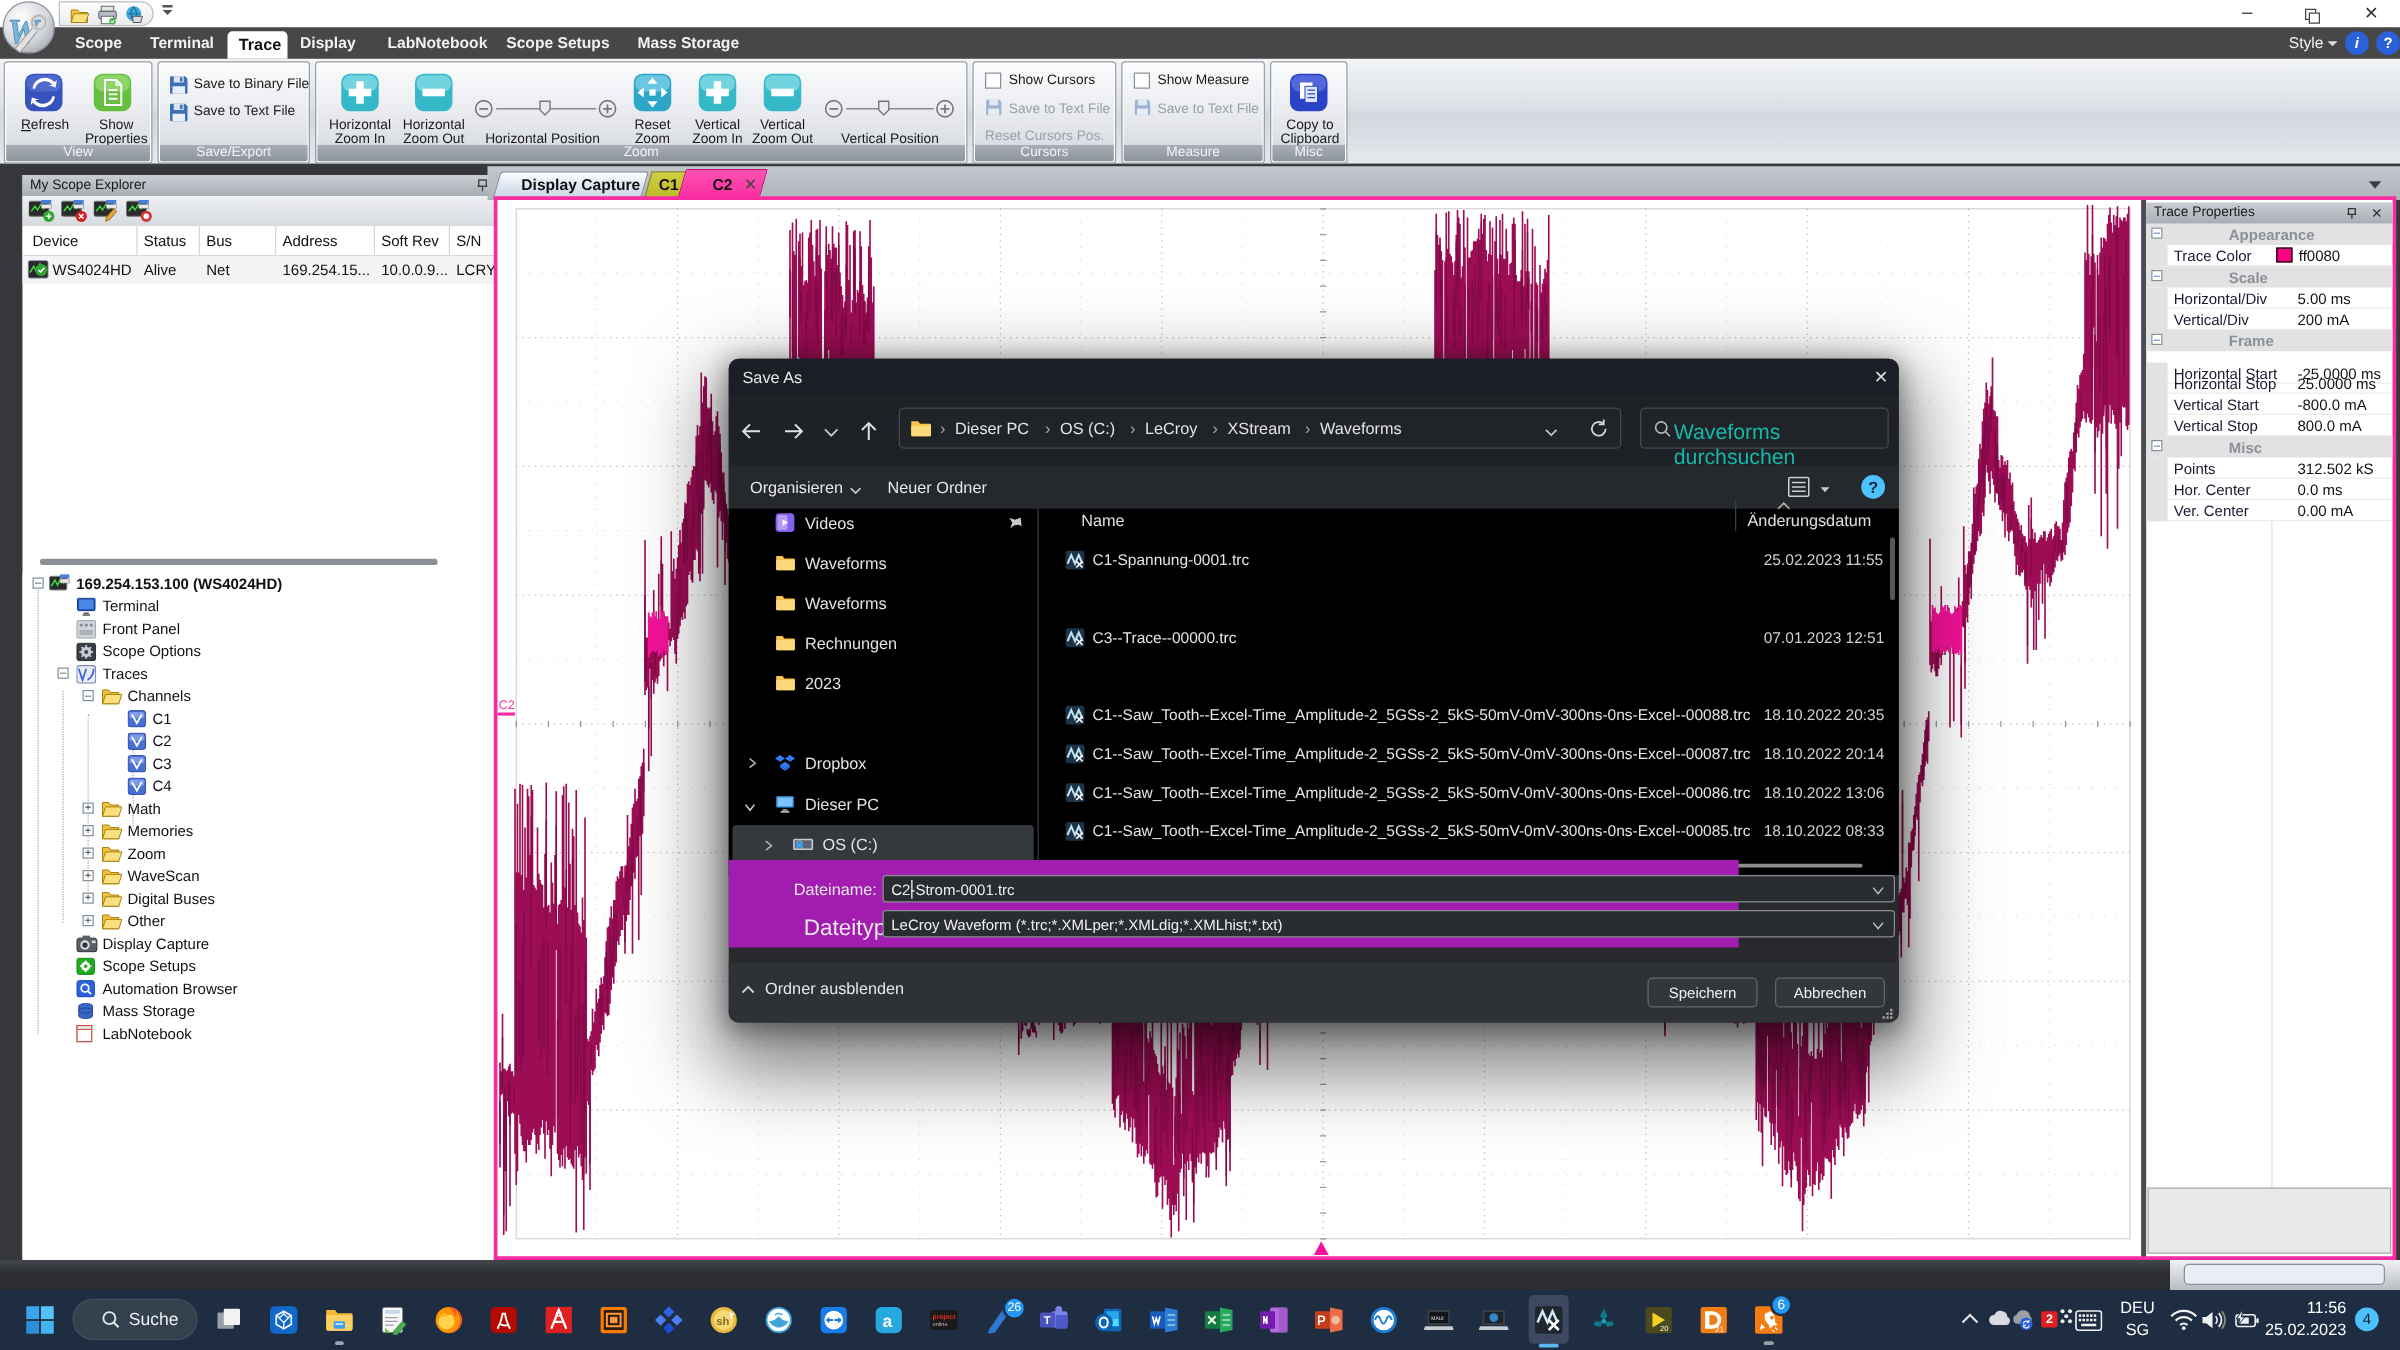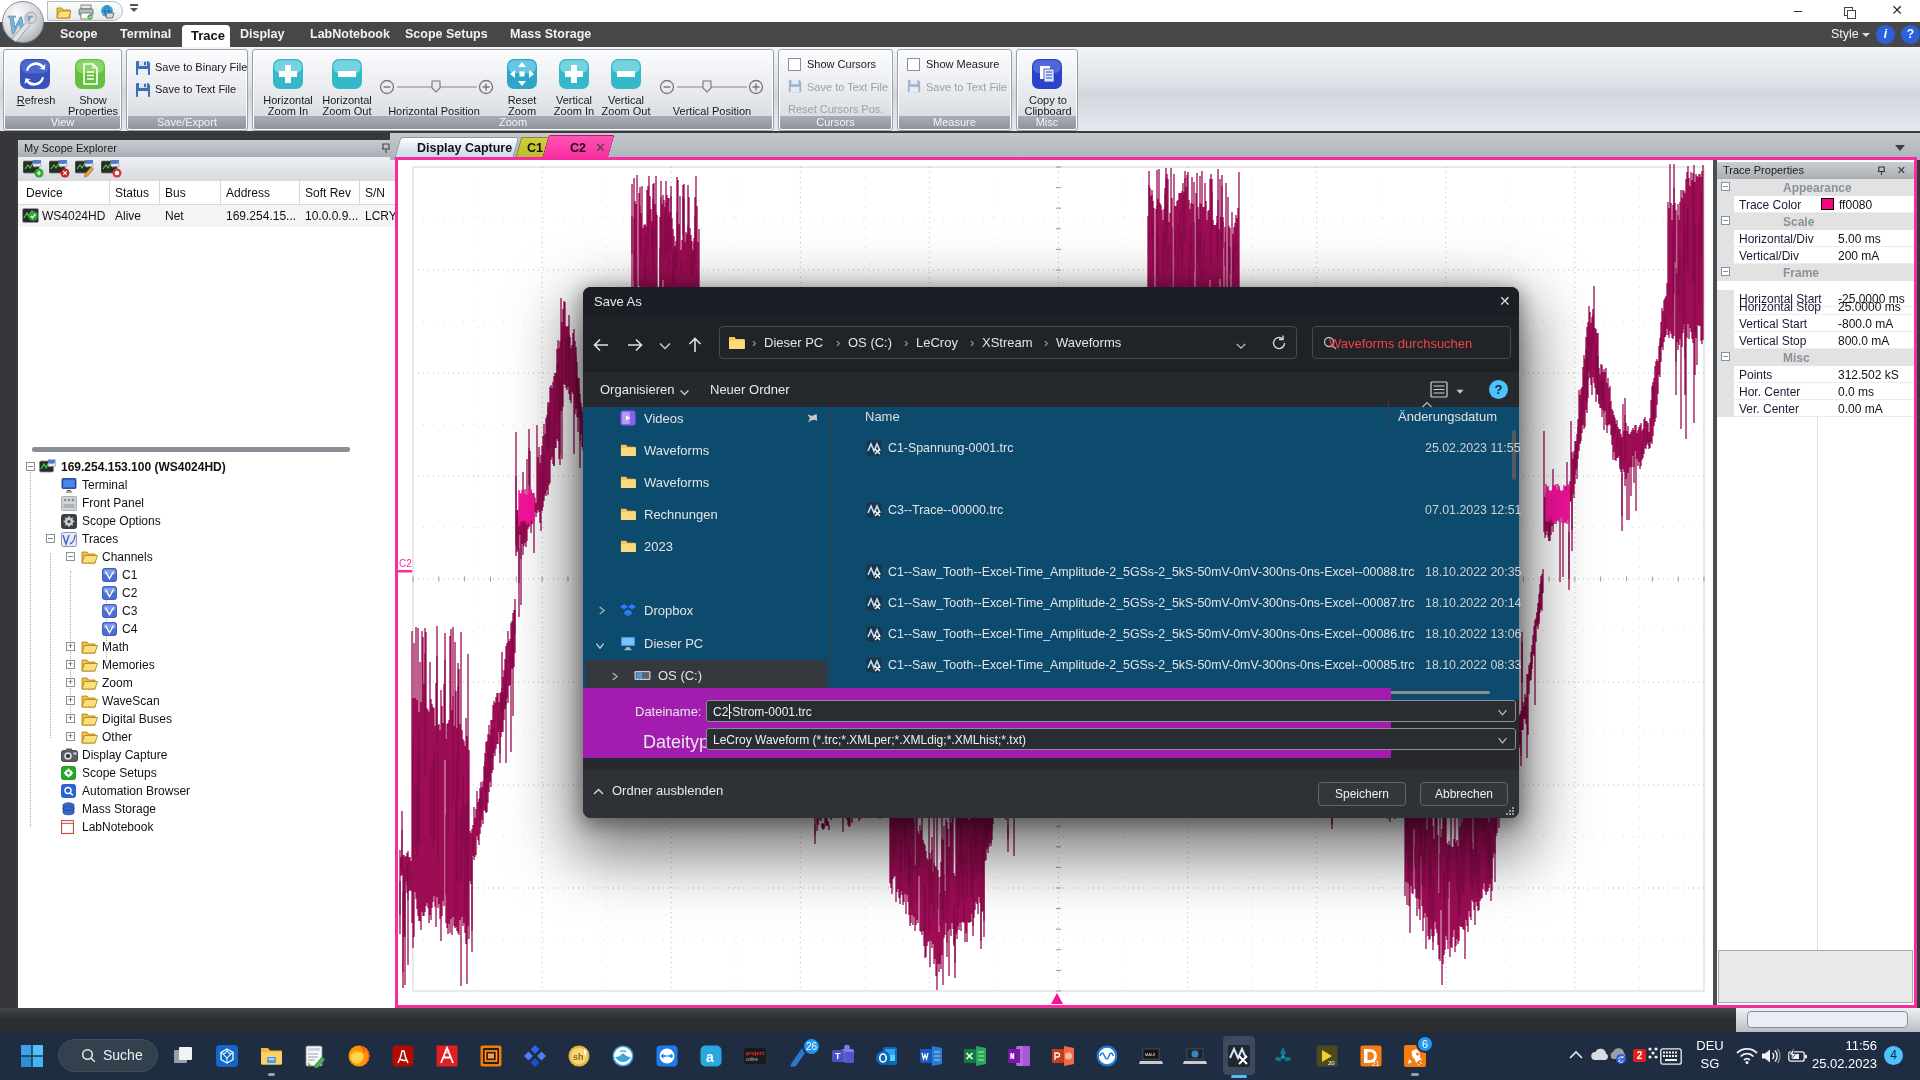--- a/index.html
+++ b/index.html
@@ -74,33 +74,33 @@
 .tplab { position:absolute; left:22px; top:2px; color:#1a1a33; }
 .tpval { position:absolute; left:121px; top:2px; color:#111; }
 .tpline { border-bottom:1px solid #ececec; }
 
 
 #dialog { position:absolute; left:583px; top:287px; width:936px; height:531px; background:#27292d;
   border-radius:8px; box-shadow:0 26px 62px 13px rgba(0,0,0,0.50), 0 4px 18px 3px rgba(0,0,0,0.33); color:#e8e8e8; }
 #dlg-title { position:absolute; left:0; top:0; width:936px; height:29px; background:#1b1f25; border-radius:8px 8px 0 0; }
 #dlg-nav { position:absolute; left:0; top:29px; width:936px; height:56px; background:#1e2126; }
 #dlg-toolbar { position:absolute; left:0; top:85px; width:936px; height:35px; background:#25282c; }
-#dlg-content { position:absolute; left:0; top:120px; width:936px; height:293px; background:#0c4a6e; }
+#dlg-content { position:absolute; left:0; top:120px; width:936px; height:293px; background:#000000; }
 #dlg-footer { position:absolute; left:0; top:401px; width:808px; height:70px; background:#a21caf; }
 #dlg-bottom { position:absolute; left:0; top:483px; width:936px; height:48px; background:#2e3135; border-radius:0 0 8px 8px; }
 #crumb { position:absolute; left:136px; top:10px; width:578px; height:33px; background:#202327; border:1px solid #46494e; border-radius:4px; }
 .crumbtxt { position:absolute; top:8px; font-size:13px; color:#e4e4e4; }
 #searchbox { position:absolute; left:729px; top:10px; width:199px; height:33px; background:#202327; border:1px solid #46494e; border-radius:4px; }
 .dfield { position:absolute; height:22px; background:#292c30; border:1px solid #8a8d92; border-radius:3px; color:#f0f0f0; font-size:12px; }
 .dbtn { position:absolute; width:88px; height:24px; background:#33363b; border:1px solid #63666b; border-radius:4px;
   color:#f0f0f0; font-size:12px; text-align:center; line-height:22px; }
 .srow { position:absolute; left:0; width:247px; height:31px; }
 .srow .ic { position:absolute; left:37px; top:7px; width:16px; height:16px; }
 .srow .tx { position:absolute; left:61px; top:8px; font-size:13px; color:#e4e4e4; }
-.frow { position:absolute; left:261px; width:670px; height:31px; }
+.frow { position:absolute; left:247px; width:670px; height:31px; }
 .frow .ic { position:absolute; left:22px; top:7px; width:16px; height:16px; }
 .frow .tx { position:absolute; left:44px; top:8px; font-size:12.4px; color:#e4e4e4; white-space:nowrap; }
 .frow .dt { position:absolute; left:581px; top:8px; font-size:12.4px; color:#d0d0d0; white-space:nowrap; }
 
 
 #botstrip { position:absolute; left:0; top:1008px; width:1920px; height:24px; background:linear-gradient(#43464d,#2b2d30 45%, #2b2d30); }
 #botscroll { position:absolute; left:1736px; top:1008px; width:184px; height:24px; background:linear-gradient(#f0f1f3,#b9bdc3); }
 #botthumb { position:absolute; left:1747px; top:1011px; width:161px; height:17px; background:#e9edf6; border:1px solid #8a8f98; border-radius:4px; }
 
 
@@ -726,21 +726,21 @@
         <svg class="abs" style="left:550px;top:7px" width="18" height="18" viewBox="0 0 18 18">
             <path d="M14.5 9 a5.5 5.5 0 1 1-1.8-4" stroke="#d8d8d8" stroke-width="1.4" fill="none"></path>
             <path d="M13 1.5 v4 h-4" stroke="#d8d8d8" stroke-width="1.4" fill="none"></path>
           </svg>
       </div>
       <div id="searchbox">
         <svg class="abs" style="left:10px;top:9px" width="15" height="15" viewBox="0 0 15 15">
             <circle cx="6" cy="6" r="4.5" stroke="#b8b8b8" stroke-width="1.3" fill="none"></circle>
             <path d="M9.5 9.5 l3.5 3.5" stroke="#b8b8b8" stroke-width="1.3"></path>
           </svg>
-        <span style="position:absolute;left:16px;top:9px;font-size:13px;color:#ef4444">Waveforms durchsuchen</span>
+        <span style="position:absolute;left:26px;top:9px;font-size:17px;color:#14b8a6">Waveforms durchsuchen</span>
       </div>
     </div>
     <div id="dlg-toolbar">
       <span style="position:absolute;left:17px;top:10px;font-size:13px">Organisieren</span>
       <svg class="abs" style="left:96px;top:15px" width="11" height="11" viewBox="0 0 14 14">
           <path d="M2 4.5 L7 9.5 L12 4.5" stroke="#c8c8c8" stroke-width="1.8" fill="none"></path>
         </svg>
       <span style="position:absolute;left:127px;top:10px;font-size:13px">Neuer Ordner</span>
       <svg class="abs" style="left:847px;top:9px" width="18" height="17" viewBox="0 0 18 17">
           <rect x="1" y="1" width="16" height="15" rx="1" fill="none" stroke="#d0d0d0" stroke-width="1.2"></rect>

